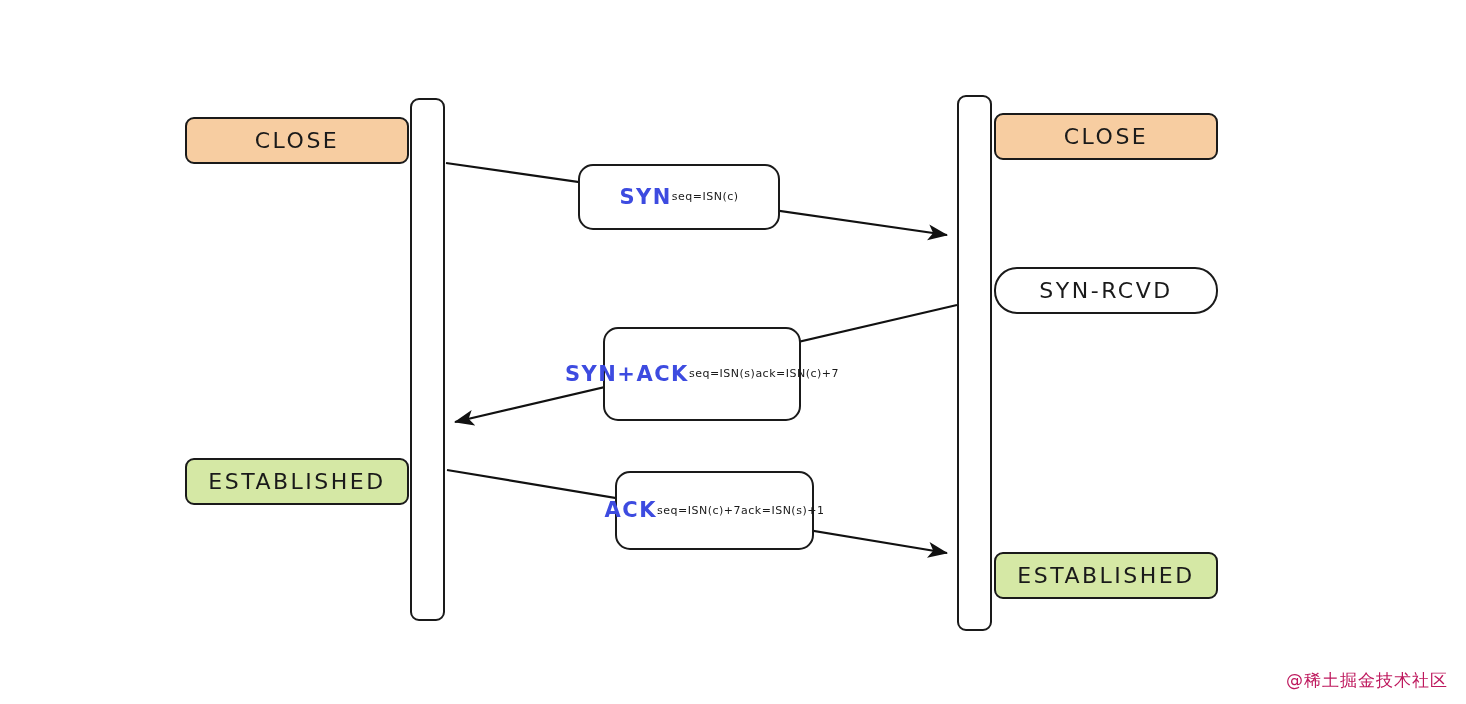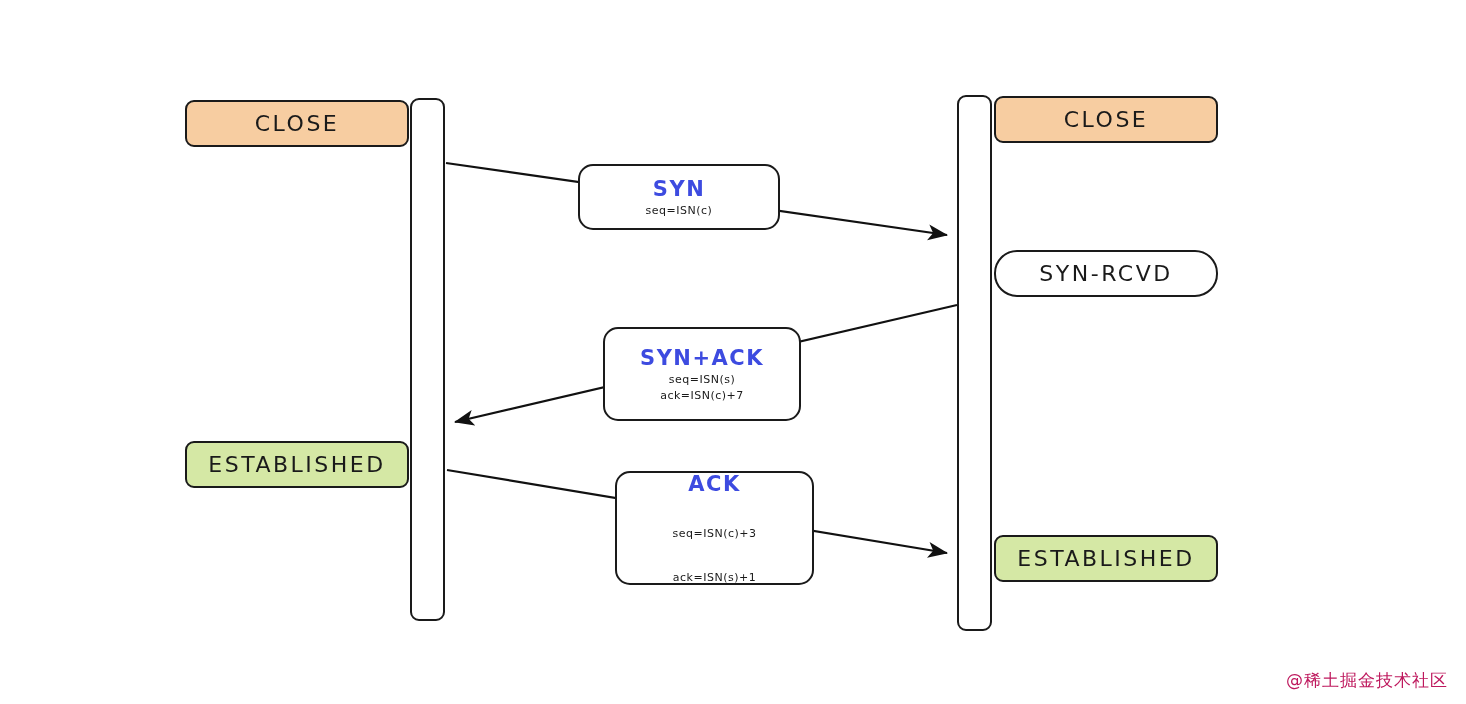--- a/index.html
+++ b/index.html
@@ -36,28 +36,29 @@
     background: #ffffff;
     border: 2.5px solid #1a1a1a;
     border-radius: 9px;
     display: flex;
     align-items: center;
     justify-content: center;
     font-size: 22px;
     letter-spacing: 2.5px;
     font-weight: 500;
     z-index: 2;
+    margin-top: 17px;
   }
   .msg {
     position: absolute;
     background: #ffffff;
     border: 2.5px solid #1a1a1a;
     border-radius: 15px;
     display: flex;
-    flex-direction: column;
+    flex-direction: row;
     align-items: center;
     justify-content: center;
     z-index: 3;
     padding: 4px 8px;
     box-sizing: border-box;
   }
   .msg-title {
     color: #3d4be0;
     font-size: 21px;
     letter-spacing: 1.5px;
@@ -119,21 +120,21 @@
     <div class="msg-title" style="color: rgb(61, 75, 224);">SYN</div>
     <div class="msg-line">seq=ISN(c)</div>
   </div>
 
   <div class="msg" style="left:603px; top:327px; width:198px; height:94px;">
     <div class="msg-title" style="color: rgb(61, 75, 224);">SYN+ACK</div>
     <div class="msg-line">seq=ISN(s)</div>
     <div class="msg-line">ack=ISN(c)+7</div>
   </div>
 
-  <div class="msg" style="left:615px; top:471px; width:199px; height:114px;gap:28px;">
+  <div class="msg" style="left:615px; top:471px; width:199px; height:79px;">
     <div class="msg-title" style="color: rgb(61, 75, 224);">ACK</div>
-    <div class="msg-line">seq=ISN(c)+3</div>
+    <div class="msg-line">seq=ISN(c)+7</div>
     <div class="msg-line">ack=ISN(s)+1</div>
   </div>
 
   <div class="watermark" style="color: #be185d;">@稀土掘金技术社区</div>
 
 </div>
 
 </body></html>

